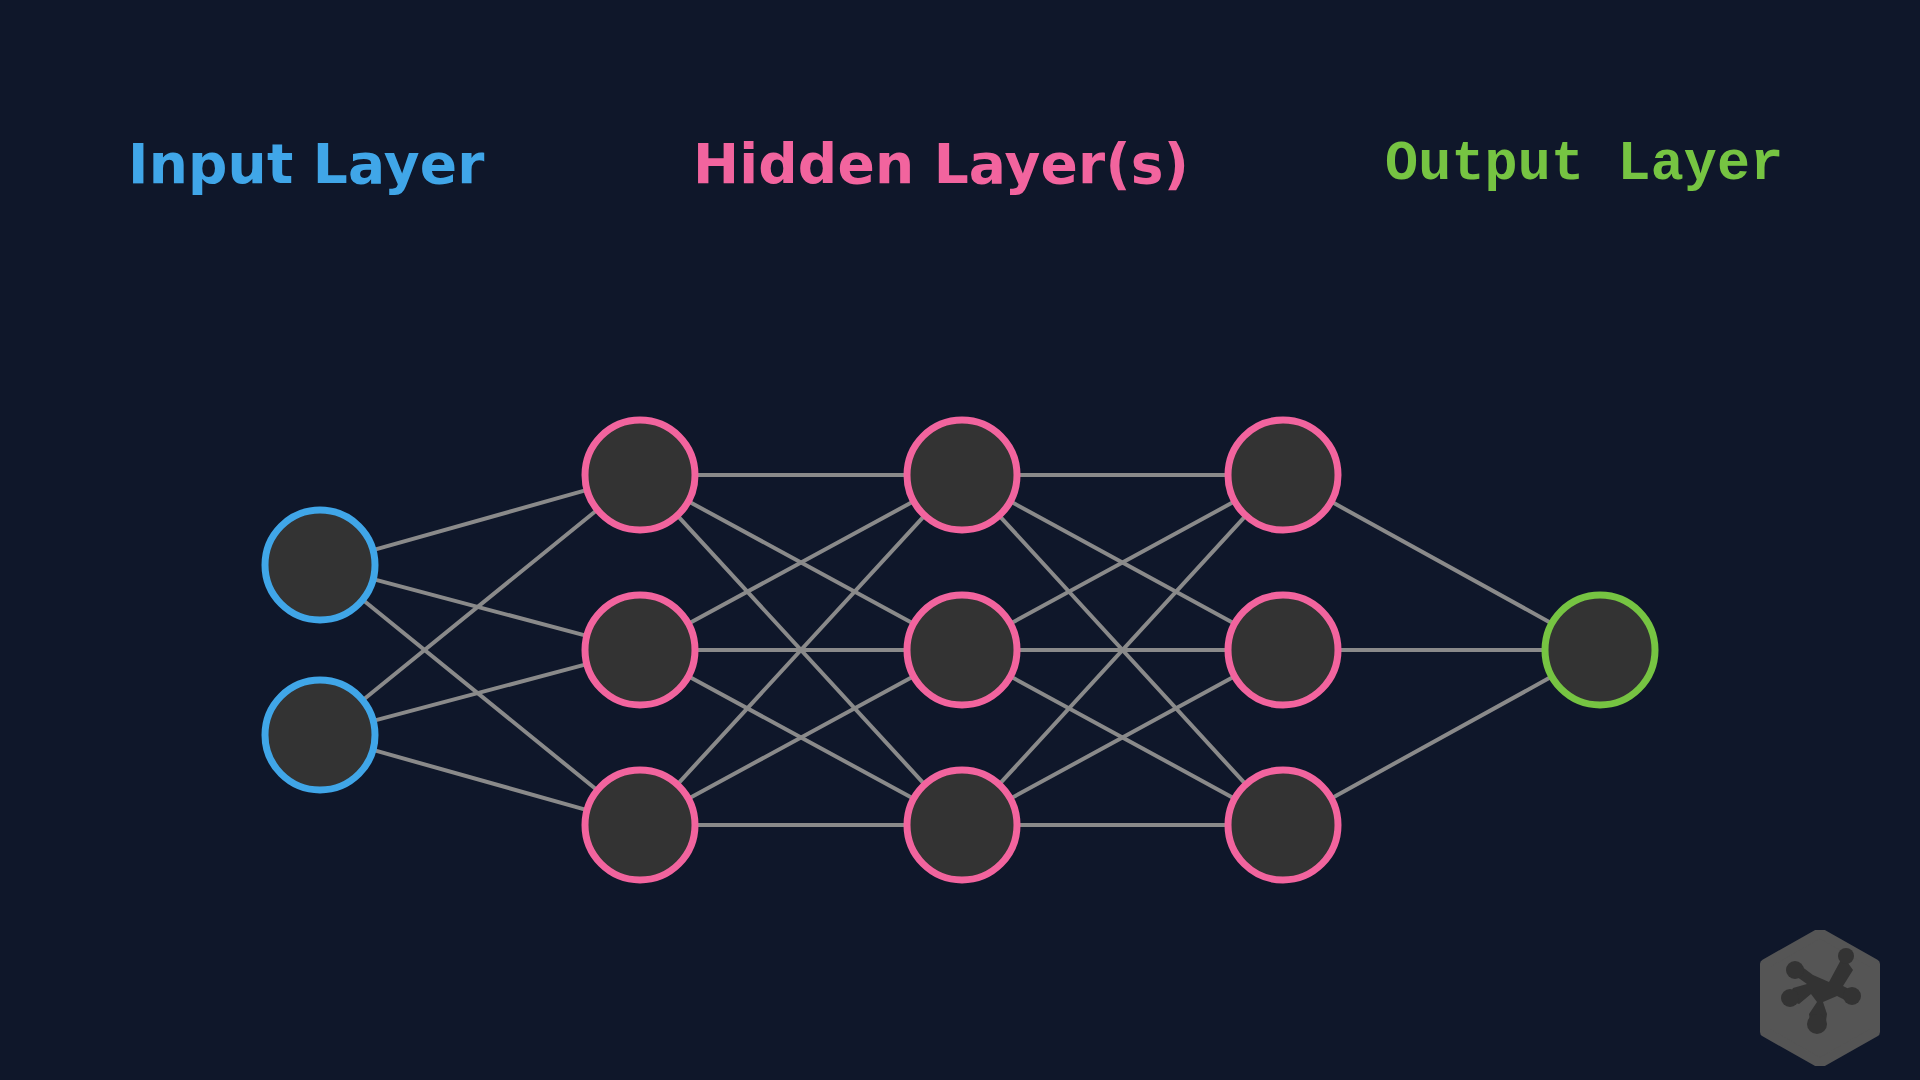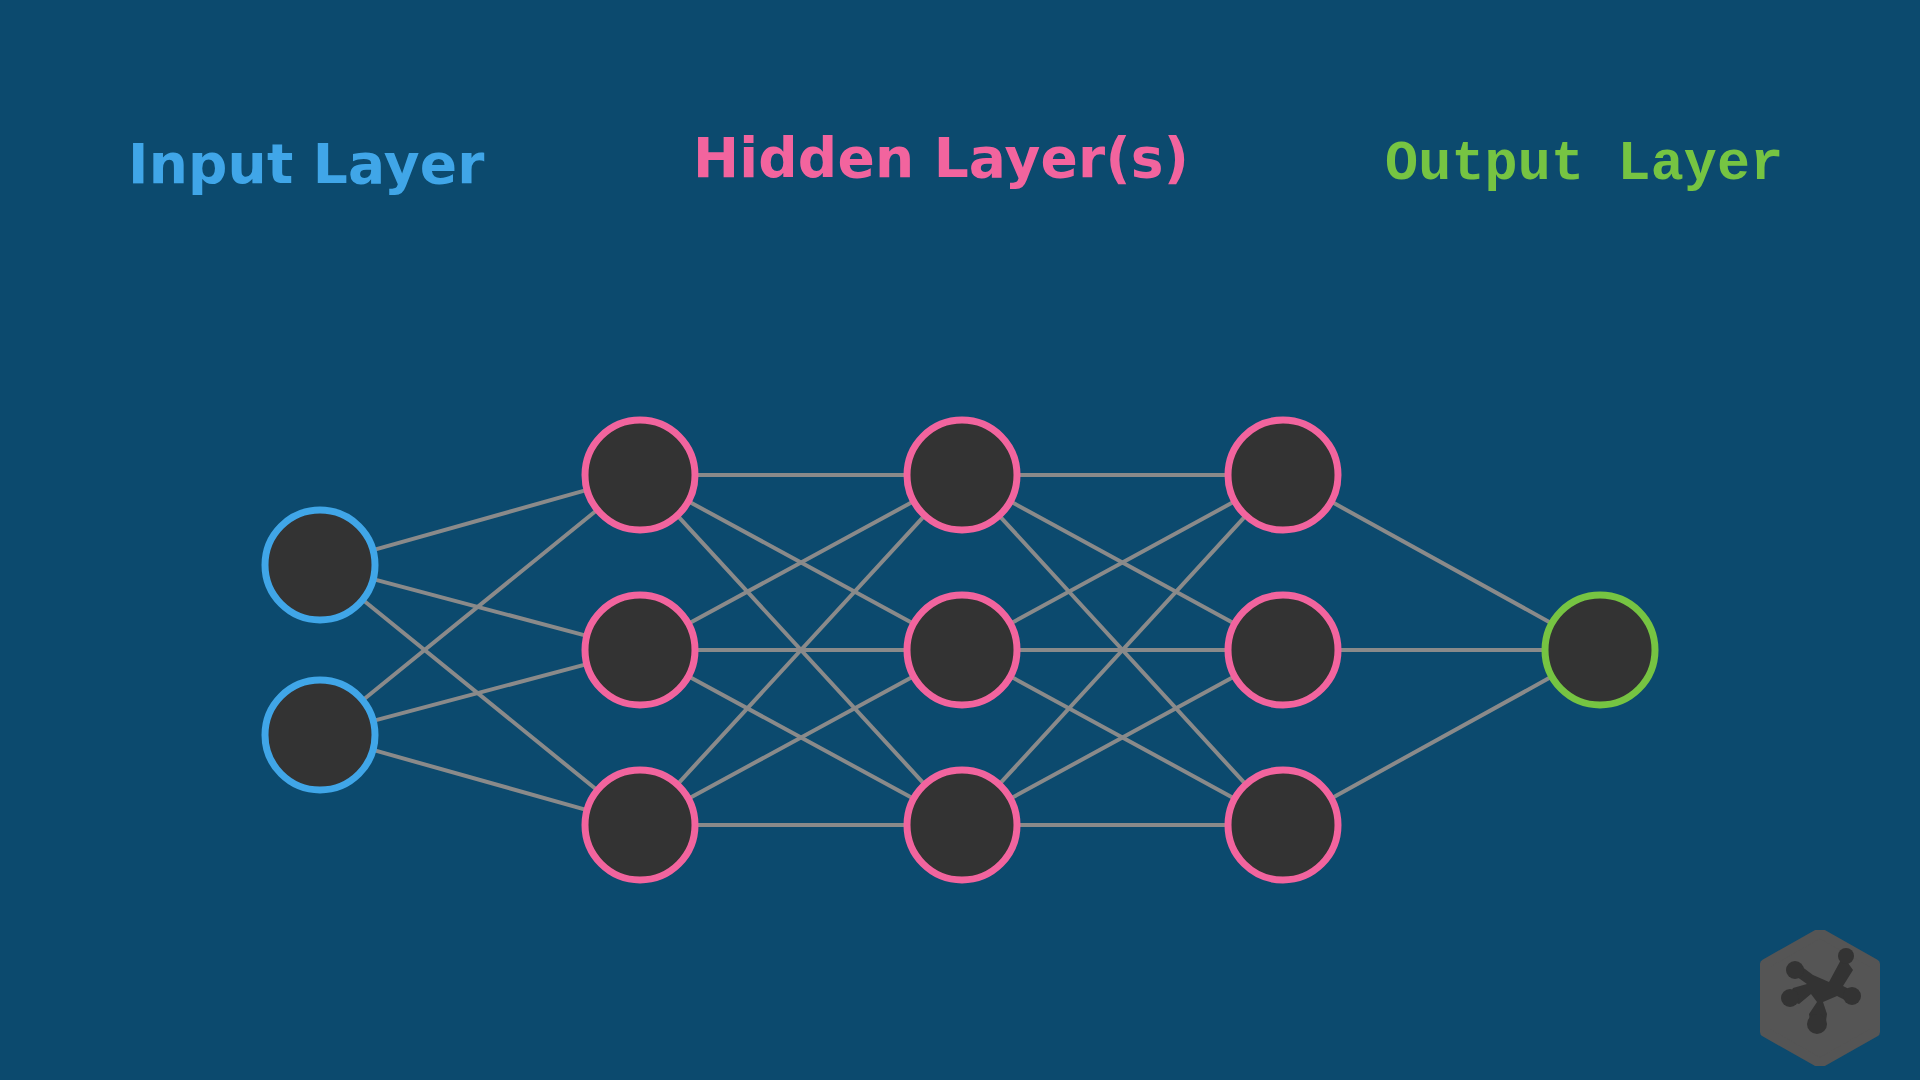--- a/index.html
+++ b/index.html
@@ -10,39 +10,39 @@
   body {
     width: 1920px;
     height: 1080px;
     overflow: hidden;
     font-family: "DejaVu Sans", sans-serif;
   }
   #stage {
     position: relative;
     width: 1920px;
     height: 1080px;
-    background: #0c4a6e;
+    background: #0f172a;
   }
   .layer-labels {
     position: absolute;
     top: 0; left: 0;
     width: 1920px;
     height: 260px;
   }
   .layer-label {
     position: absolute;
     font-family: "DejaVu Sans", sans-serif;
     font-weight: bold;
     font-size: 55px;
     letter-spacing: 0.2px;
     white-space: nowrap;
     line-height: 1;
   }
   #label-input    { left: 128px;  top: 137px; color: #40a6e8; }
-  #label-hidden   { left: 693px;  top: 131px; color: #f2649e; }
+  #label-hidden   { left: 693px;  top: 137px; color: #f2649e; }
   #label-output   { left: 1385px; top: 137px; color: #76c442; font-family: Liberation Mono, monospace; }
 
   #net-svg {
     position: absolute;
     top: 0; left: 0;
     width: 1920px;
     height: 1080px;
     display: block;
   }
   #watermark {

